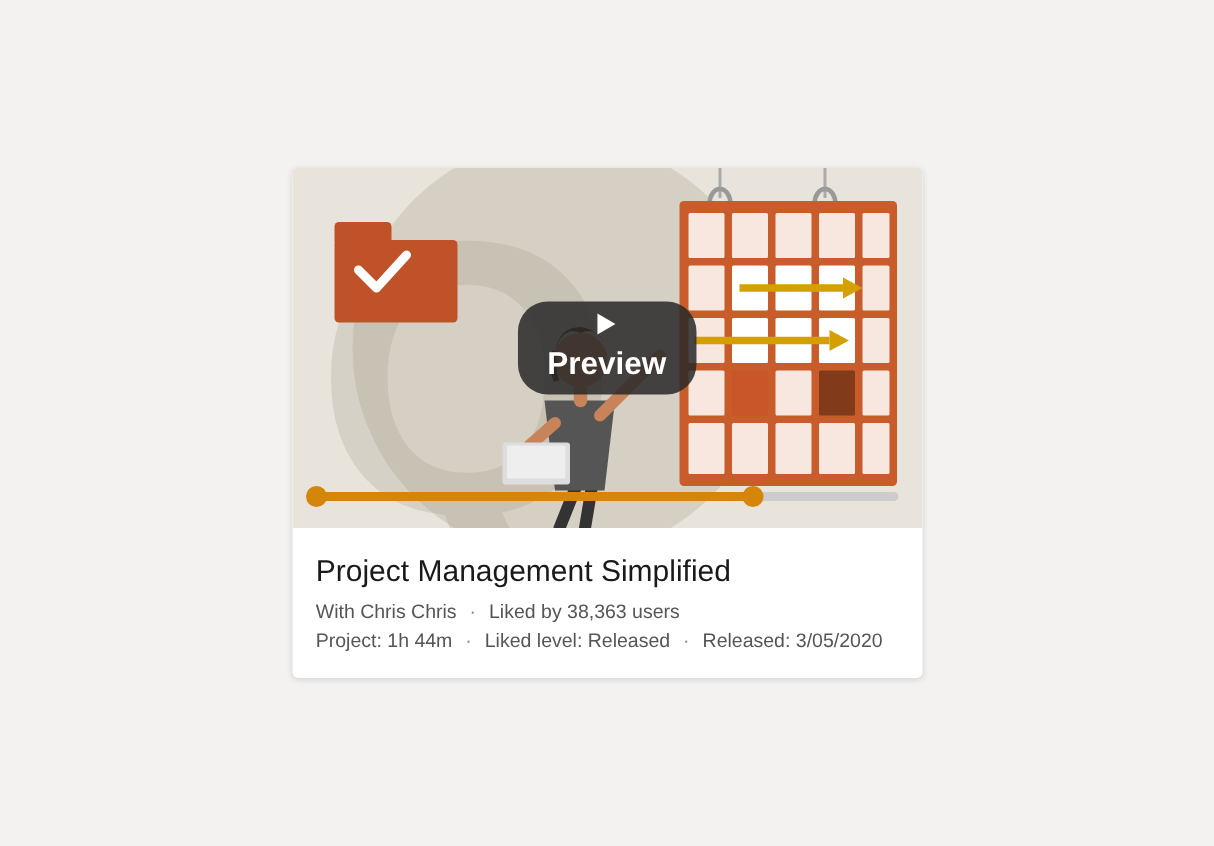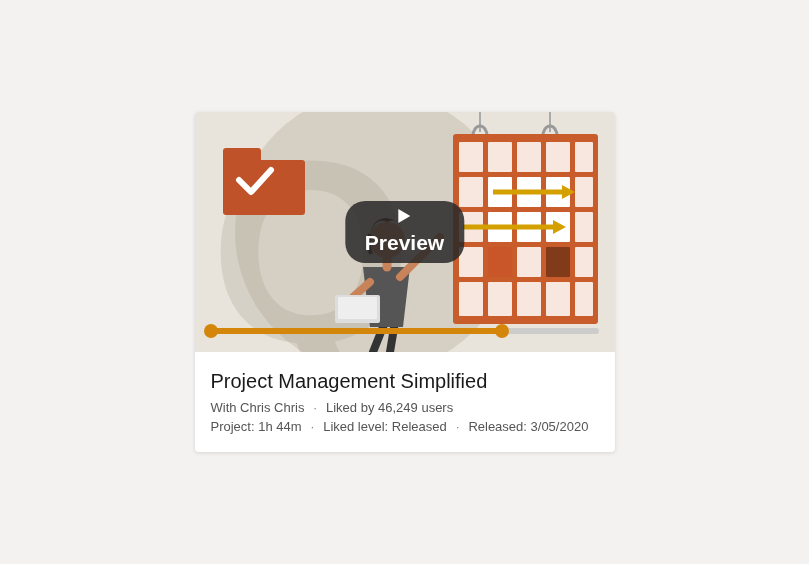--- a/index.html
+++ b/index.html
@@ -238,21 +238,21 @@
 
   </div>
 
   <div class="card-info">
 
     <div class="course-title">Project Management Simplified</div>
 
     <div class="meta-line-1">
       <span>With Chris Chris</span>
       <span class="dot-separator">·</span>
-      <span>Liked by 46,249 users</span>
+      <span>Liked by 38,363 users</span>
     </div>
 
     <div class="meta-line-2">
       <span>Project:</span>
       <span> </span>
       <span>1h 44m</span>
       <span class="dot-separator">·</span>
       <span>Liked level:</span>
       <span> </span>
       <span>Released</span>

